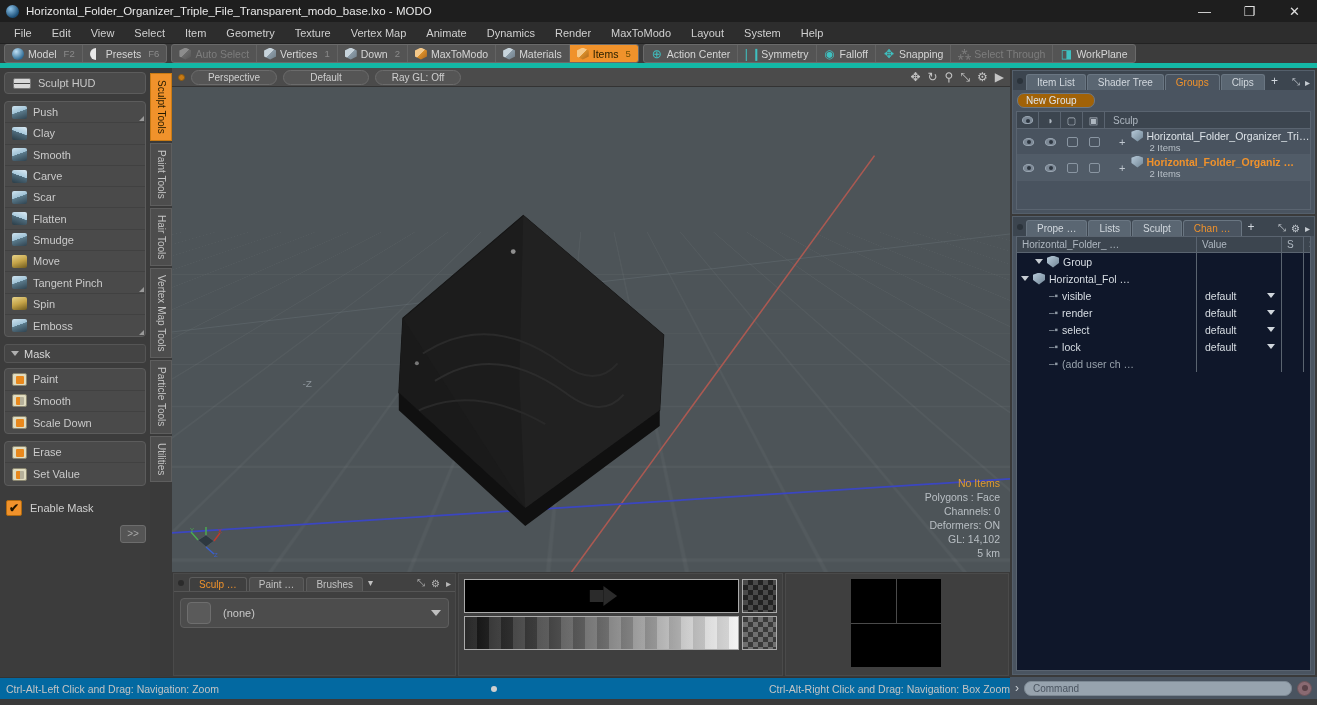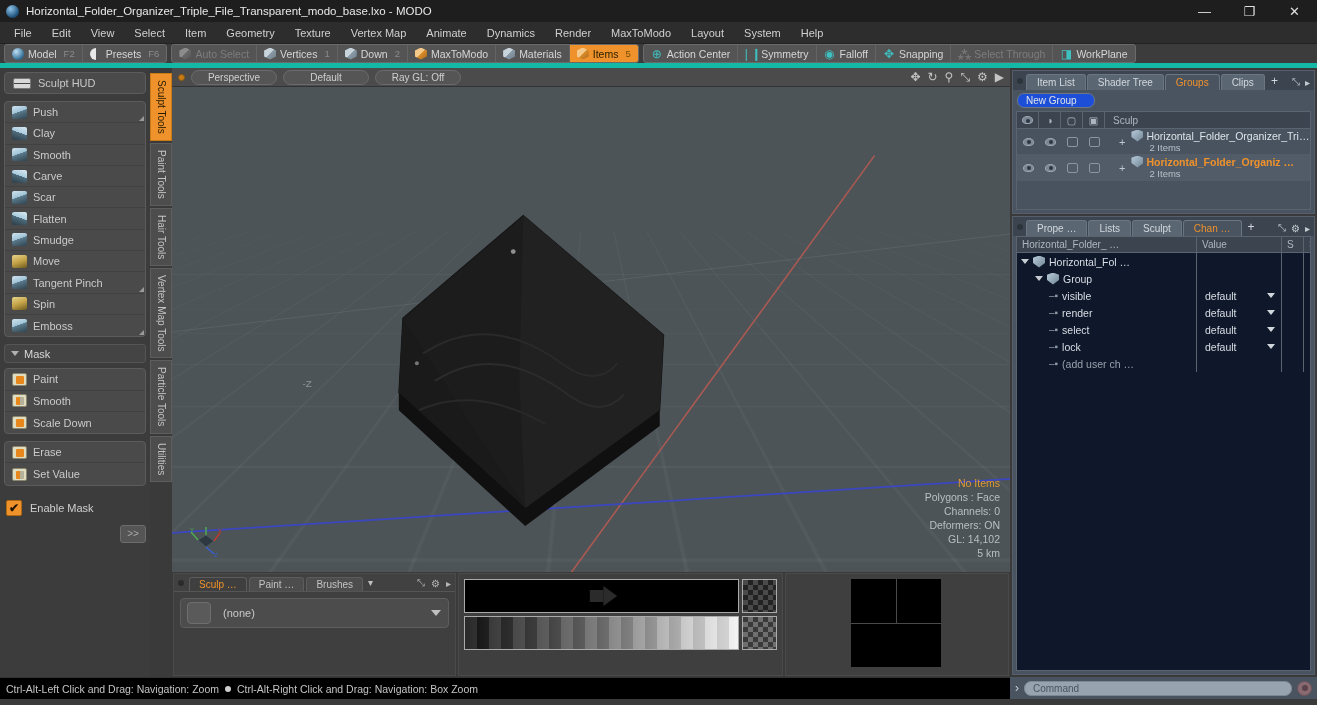--- a/index.html
+++ b/index.html
@@ -235,21 +235,21 @@
     height:19px; background:#3c454f; display:flex; align-items:flex-end; gap:1px;
     padding-left:4px; position:relative;
   }
   .rtab {
     background:#5a6672;border:1px solid #6a7682;border-bottom:none;border-radius:3px 3px 0 0;
     padding:2px 10px;font-size:10px;color:#d2d8de;cursor:default;white-space:nowrap;
   }
   .rtab.active { background:#4a5460; color:#f0922b; }
   .rticons { position:absolute;right:4px;bottom:2px;display:flex;gap:5px;align-items:center;color:#c6ccd2;font-size:10px;}
   .newgroupbtn {
-    margin:3px 4px; height:15px; background:#1d4ed8; border:1px solid #6d7884;
+    margin:3px 4px; height:15px; background:#a16207; border:1px solid #6d7884;
     border-radius:7px; font-size:10px; color:#dfe4e9; display:flex; align-items:center;
     padding-left:8px; width:78px; cursor:default;
   }
   .glist { flex:1; background:#49535f; margin:0 3px 3px; border:1px solid #5a6470; display:flex; flex-direction:column; }
   .ghead {
     height:17px; display:flex; align-items:center; background:#3c454f; border-bottom:1px solid #5a6470;
     font-size:10px; color:#aeb7c0;
   }
   .gcol-ic { width:22px; display:flex; align-items:center; justify-content:center; border-right:1px solid #5a6470; height:100%; }
   .grow {
@@ -277,22 +277,22 @@
   .crow .cname { width:180px; display:flex; align-items:center; gap:4px; padding-left:4px; border-right:1px solid #5a6470; height:100%;}
   .crow .cval { width:85px; display:flex; align-items:center; justify-content:space-between; padding:0 6px 0 8px; border-right:1px solid #5a6470; height:100%;}
   .crow .cs { width:22px; border-right:1px solid #5a6470; height:100%;}
   .crow .csrc { flex:1; }
   .caret-d { width:0;height:0;border-left:4px solid transparent;border-right:4px solid transparent;border-top:5px solid #d0d6dc; }
   .tri-open { width:0;height:0;border-left:4px solid transparent;border-right:4px solid transparent;border-top:5px solid #c6ccd2; }
   .dash { color:#8d98a3; font-size:10px; }
 
   
   .statusbar { height: 22px; display: flex; background:#3a3a3a; align-items:center; }
-  .sb-left { flex:1; height:100%; background:#000000; display:flex; align-items:center; padding-left:6px;
-    font-size:10.5px; color:#c4c4c4; border-top:1px solid #333; gap:6px; }
+  .sb-left { flex:1; height:100%; background:#0369a1; display:flex; align-items:center; padding-left:6px;
+    font-size:10.5px; color:#c4c4c4; border-top:1px solid #333; gap:6px;justify-content:space-between; }
   .sb-dot { width:6px;height:6px;border-radius:50%;background:#cfcfcf;flex:none; }
   .sb-right { width:307px; height:100%; background:#4a5460; display:flex; align-items:center; gap:5px; padding:0 5px; }
   .cmdarrow { color:#c8ced4; font-size:12px; }
   .cmdinput {
     flex:1; height:15px; background:#97a3ae; border:1px solid #7c8893; border-radius:7px;
     font-size:10px; color:#4a5460; padding-left:8px; display:flex; align-items:center;
   }
   .cmdbtn { width:15px;height:15px;border-radius:50%;background:#8a6a72;border:1px solid #6d545a;flex:none;
     display:flex;align-items:center;justify-content:center; }
   .cmdbtn::after{content:'';width:6px;height:6px;border-radius:50%;background:#5a4248;}
@@ -711,34 +711,34 @@
       </div>
       <div class="ctable">
         <div class="chead">
           <div style="width:180px;">Horizontal_Folder_ …</div>
           <div style="width:85px;">Value</div>
           <div style="width:22px;">S</div>
           <div style="flex:1;border-right:none;">Source</div>
         </div>
         <div id="crows">
             <div class="crow">
+              <div class="cname" style="padding-left: 18px;">
+                <span class="tri-open"></span>
+                <span class="shield"></span>
+                <span>Group</span>
+              </div>
+              <div class="cval"></div>
+              <div class="cs"></div>
+              <div class="csrc"></div>
+            </div>
+            <div class="crow">
               <div class="cname" style="padding-left: 4px;">
                 <span class="tri-open"></span>
                 <span class="shield"></span>
                 <span>Horizontal_Fol …</span>
-              </div>
-              <div class="cval"></div>
-              <div class="cs"></div>
-              <div class="csrc"></div>
-            </div>
-            <div class="crow">
-              <div class="cname" style="padding-left: 18px;">
-                <span class="tri-open"></span>
-                <span class="shield"></span>
-                <span>Group</span>
               </div>
               <div class="cval"></div>
               <div class="cs"></div>
               <div class="csrc"></div>
             </div>
             <div class="crow">
               <div class="cname" style="padding-left: 32px;">
                 <span class="dash">–▪</span>
                 <span>visible</span>
               </div>

